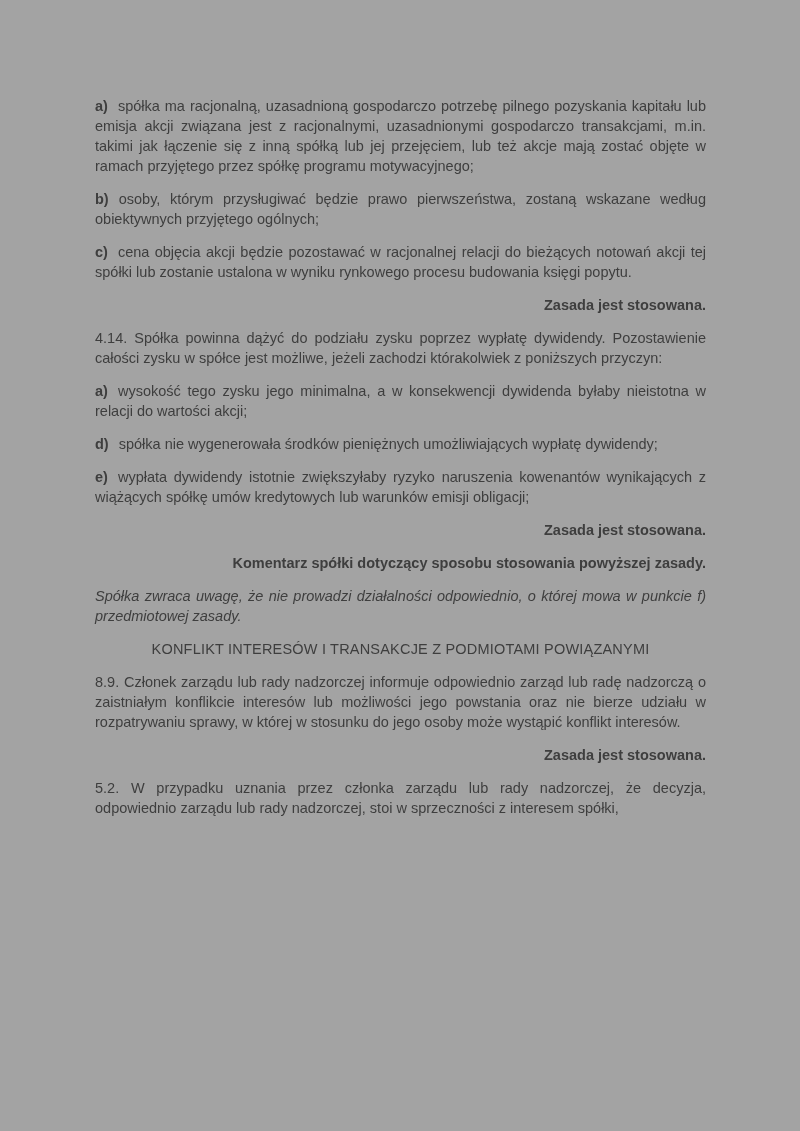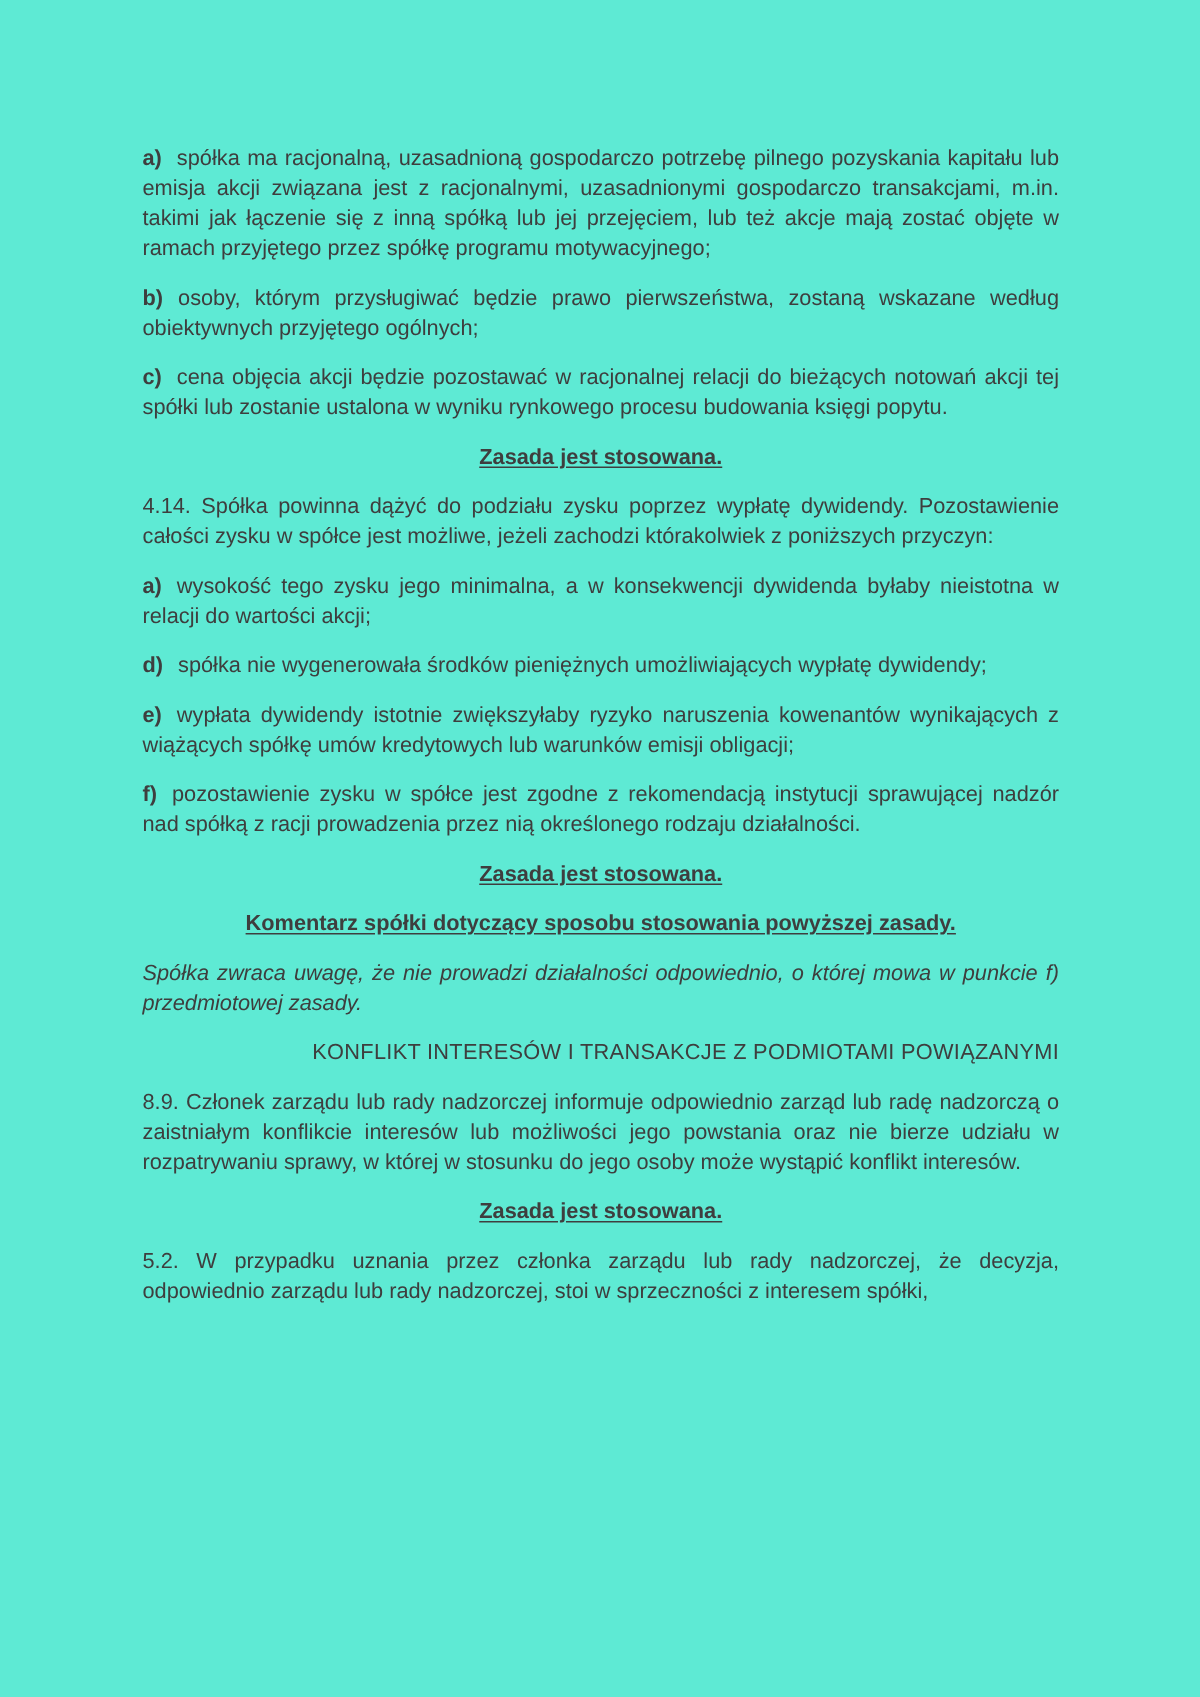--- a/index.html
+++ b/index.html
@@ -14,46 +14,45 @@
     font-size: 14.5px;
     line-height: 20px;
     color: #3e3e3e;
     overflow: hidden;
   }
   .page {
     box-sizing: border-box;
     width: 800px;
     height: 1131px;
     padding: 96px 94px 0 95px;
-    background: #5eead4;
+    background: #a3a3a3;
   }
   p.para {
     margin: 0 0 13px 0;
     text-align: justify;
     hyphens: none;
   }
   .mk {
     font-weight: 700;
     margin-right: 10px;
   }
   p.status {
     margin: 0 0 13px 0;
-    text-align: center;
+    text-align: right;
     font-weight: 700;
-    text-decoration: underline;
     text-underline-offset: 2px;
   }
   p.comment {
     margin: 0 0 13px 0;
     text-align: justify;
     font-style: italic;
   }
   p.heading {
     margin: 0 0 13px 0;
-    text-align: right;
+    text-align: center;
     letter-spacing: 0.2px;
   }
 </style>
 </head>
 <body style="color: rgb(62, 62, 62); background: rgb(255, 255, 255);">
 
 <div class="page">
 
   <p class="para"><span class="mk">a)</span><span>spółka ma racjonalną, uzasadnioną gospodarczo potrzebę pilnego pozyskania kapitału lub emisja akcji związana jest z racjonalnymi, uzasadnionymi gospodarczo transakcjami, m.in. takimi jak łączenie się z inną spółką lub jej przejęciem, lub też akcje mają zostać objęte w ramach przyjętego przez spółkę programu motywacyjnego;</span></p>
 
@@ -66,21 +65,20 @@
   <p class="para">4.14. Spółka powinna dążyć do podziału zysku poprzez wypłatę dywidendy. Pozostawienie całości zysku w spółce jest możliwe, jeżeli zachodzi którakolwiek z poniższych przyczyn:</p>
 
   <p class="para"><span class="mk">a)</span><span>wysokość tego zysku jego minimalna, a w konsekwencji dywidenda byłaby nieistotna w relacji do wartości akcji;</span></p>
 
 
 
   <p class="para"><span class="mk">d)</span><span>spółka nie wygenerowała środków pieniężnych umożliwiających wypłatę dywidendy;</span></p>
 
   <p class="para"><span class="mk">e)</span><span>wypłata dywidendy istotnie zwiększyłaby ryzyko naruszenia kowenantów wynikających z wiążących spółkę umów kredytowych lub warunków emisji obligacji;</span></p>
 
-  <p class="para"><span class="mk">f)</span><span>pozostawienie zysku w spółce jest zgodne z rekomendacją instytucji sprawującej nadzór nad spółką z racji prowadzenia przez nią określonego rodzaju działalności.</span></p>
 
   <p class="status">Zasada jest stosowana.</p>
 
   <p class="status">Komentarz spółki dotyczący sposobu stosowania powyższej zasady.</p>
 
   <p class="comment">Spółka zwraca uwagę, że nie prowadzi działalności odpowiednio, o której mowa w punkcie f) przedmiotowej zasady.</p>
 
   <p class="heading">KONFLIKT INTERESÓW I TRANSAKCJE Z PODMIOTAMI POWIĄZANYMI</p>
 
   <p class="para">8.9. Członek zarządu lub rady nadzorczej informuje odpowiednio zarząd lub radę nadzorczą o zaistniałym konflikcie interesów lub możliwości jego powstania oraz nie bierze udziału w rozpatrywaniu sprawy, w której w stosunku do jego osoby może wystąpić konflikt interesów.</p>

